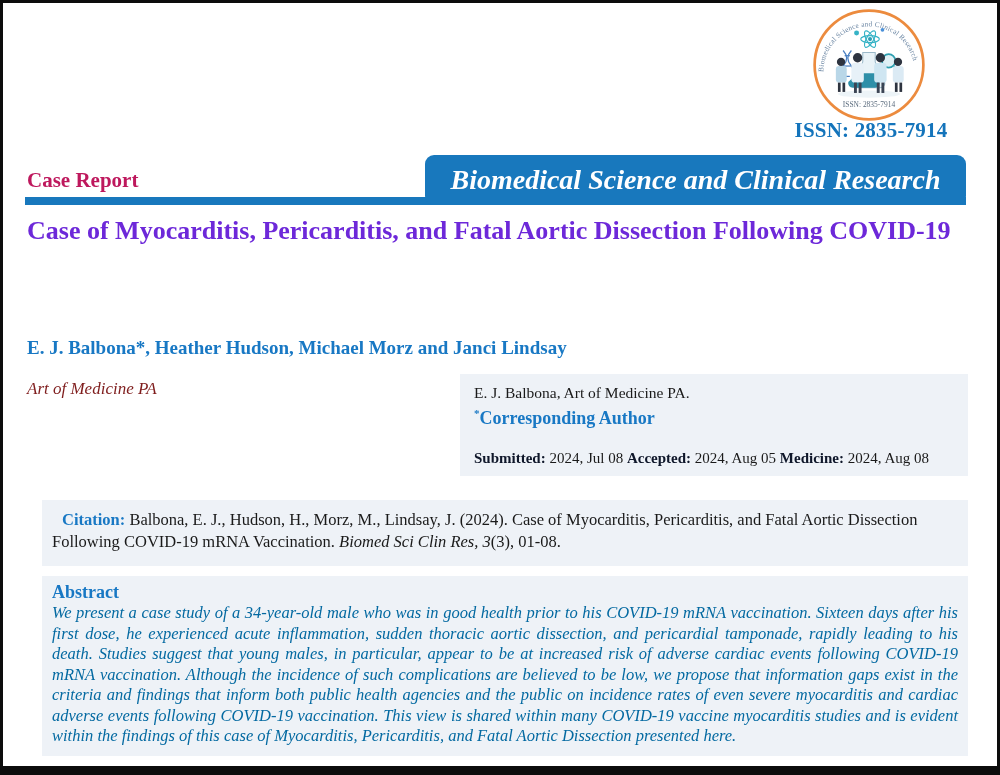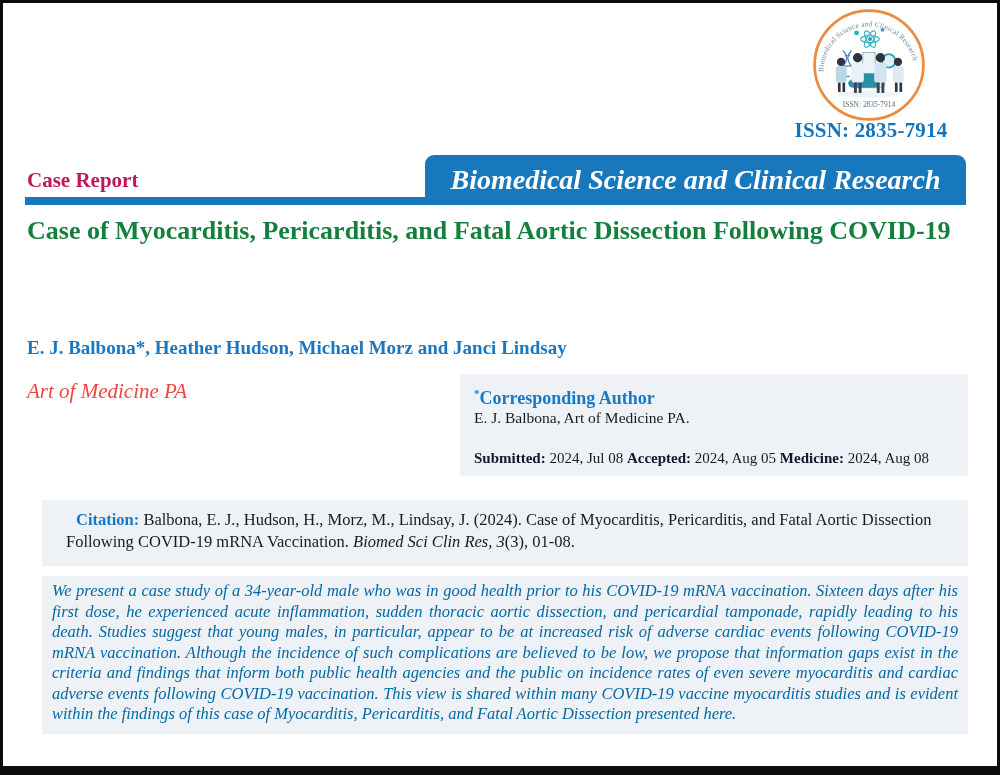--- a/index.html
+++ b/index.html
@@ -39,34 +39,34 @@
     display:flex; align-items:center; justify-content:center;
   }
   #journal-banner .banner-text {
     color:#ffffff; font-weight:bold; font-style:italic;
     font-size:28px; white-space:nowrap;
   }
 
   
   #article-title {
     left:24px; top:209px; width:950px;
-    color:#15803d; font-weight:bold; font-size:26px;
+    color:#6d28d9; font-weight:bold; font-size:26px;
     line-height:38px;
   }
   #article-title .tline { white-space:nowrap; }
 
   
   #authors {
     left:24px; top:334px; width:800px;
     color:#1878c4; font-weight:bold; font-size:19px;
     white-space:nowrap;
   }
   #affiliation {
     left:24px; top:376px;
-    color:#ef4444; font-style:italic; font-size:21px;
+    color:#7f1d1d; font-style:italic; font-size:17px;
   }
 
   
   #corresponding-box {
     left:457px; top:371px; width:508px; height:102px;
     background:#eef2f7;
     padding:9px 8px 8px 14px;
   }
   #corresponding-heading {
     color:#1878c4; font-weight:bold; font-size:18px;
@@ -80,21 +80,21 @@
     margin-top:22px; font-size:15px; white-space:nowrap;
     color:#1a1a1a;
   }
   #dates-line .dlabel { color:#0f172a; font-weight:bold; }
   #dates-line .dval { }
 
   
   #citation-box {
     left:39px; top:497px; width:926px;
     background:#eef2f7;
-    padding:9px 10px 13px 24px;
+    padding:9px 10px 13px 10px;
     font-size:16.5px; line-height:22px; color:#1a1a1a;
     text-indent:10px;
   }
   #citation-box .clabel { color:#1878c4; font-weight:bold; }
   #citation-box .cit-journal { font-style:italic; }
 
   
   #abstract-box {
     left:39px; top:573px; width:926px;
     background:#eef2f7;
@@ -190,33 +190,34 @@
   </div>
 
   <h1 id="article-title" class="abs">
     <div class="tline">Case of Myocarditis, Pericarditis, and Fatal Aortic Dissection Following COVID-19</div>
   </h1>
 
   <div id="authors" class="abs">E. J. Balbona*, Heather Hudson, Michael Morz and Janci Lindsay</div>
   <div id="affiliation" class="abs">Art of Medicine PA</div>
 
   <div id="corresponding-box" class="abs">
+    <div id="corresponding-name">E. J. Balbona, Art of Medicine PA.</div>
     <div id="corresponding-heading"><sup>*</sup><span>Corresponding Author</span></div>
-    <div id="corresponding-name">E. J. Balbona, Art of Medicine PA.</div>
     <div id="dates-line">
       <span class="dlabel">Submitted:</span>
       <span class="dval">2024, Jul 08</span>
       <span class="dlabel">Accepted:</span>
       <span class="dval">2024, Aug 05</span>
       <span class="dlabel">Medicine:</span>
       <span class="dval">2024, Aug 08</span>
     </div>
   </div>
 
   <div id="citation-box" class="abs">
     <span class="clabel">Citation:</span><span> Balbona, E. J., Hudson, H., Morz, M., Lindsay, J. (2024). Case of Myocarditis, Pericarditis, and Fatal Aortic Dissection Following COVID-19 mRNA Vaccination. </span><span class="cit-journal">Biomed Sci Clin Res, 3</span><span>(3), 01-08.</span>
   </div>
 
   <div id="abstract-box" class="abs">
+    <div id="abstract-heading">Abstract</div>
     <div id="abstract-body">We present a case study of a 34-year-old male who was in good health prior to his COVID-19 mRNA vaccination. Sixteen days after his first dose, he experienced acute inflammation, sudden thoracic aortic dissection, and pericardial tamponade, rapidly leading to his death. Studies suggest that young males, in particular, appear to be at increased risk of adverse cardiac events following COVID-19 mRNA vaccination. Although the incidence of such complications are believed to be low, we propose that information gaps exist in the criteria and findings that inform both public health agencies and the public on incidence rates of even severe myocarditis and cardiac adverse events following COVID-19 vaccination. This view is shared within many COVID-19 vaccine myocarditis studies and is evident within the findings of this case of Myocarditis, Pericarditis, and Fatal Aortic Dissection presented here.</div>
   </div>
 
 </div>
 
 </body></html>

